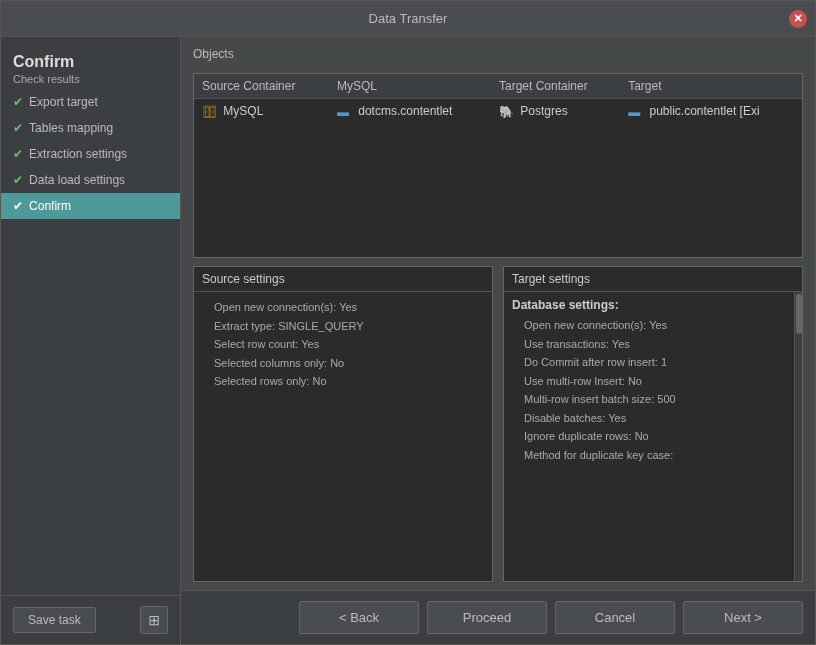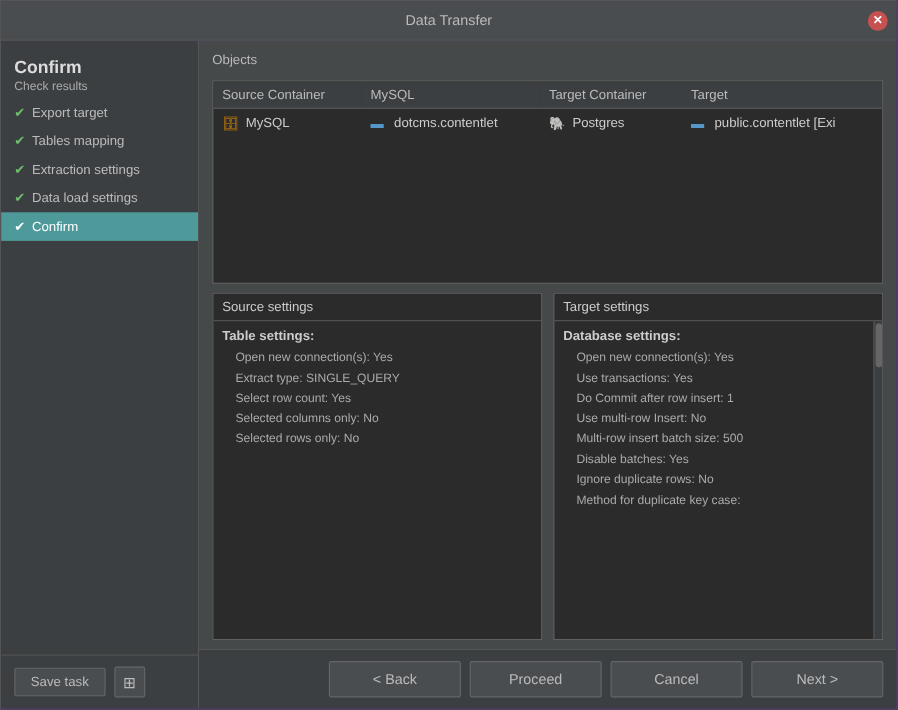--- a/index.html
+++ b/index.html
@@ -10,21 +10,21 @@
       display: flex;
       justify-content: center;
       align-items: center;
       width: 816px;
       height: 645px;
       overflow: hidden;
     }
     .dialog {
       width: 816px;
       height: 645px;
-      background: #4c1d95;
+      background: #0f766e;
       border: 1px solid #555;
       display: flex;
       flex-direction: column;
     }
     .title-bar {
       background: #4a4d50;
       height: 36px;
       display: flex;
       align-items: center;
       justify-content: center;
@@ -192,20 +192,21 @@
       font-size: 11px;
       padding: 1px 0 1px 12px;
       line-height: 1.5;
     }
     .footer-actions {
       display: flex;
       align-items: center;
       padding: 10px 12px;
       gap: 8px;
       border-top: 1px solid #555;
+      justify-content: space-between;
     }
     .save-task-btn {
       background: #4a4d50;
       border: 1px solid #666;
       color: #bbb;
       padding: 5px 14px;
       cursor: pointer;
       font-size: 12px;
       border-radius: 2px;
     }
@@ -346,21 +347,20 @@
             </tr>
           </tbody>
         </table>
       </div>
 
       <div class="settings-row">
 
         <div class="settings-panel">
           <div class="settings-panel-header">Source settings</div>
           <div class="settings-panel-body">
-            <div class="settings-group-title">Table settings:</div>
             <div class="settings-item">Open new connection(s): Yes</div>
             <div class="settings-item">Extract type: SINGLE_QUERY</div>
             <div class="settings-item">Select row count: Yes</div>
             <div class="settings-item">Selected columns only: No</div>
             <div class="settings-item">Selected rows only: No</div>
           </div>
         </div>
 
         <div class="settings-panel" style="position:relative;">
           <div class="settings-panel-header">Target settings</div>

